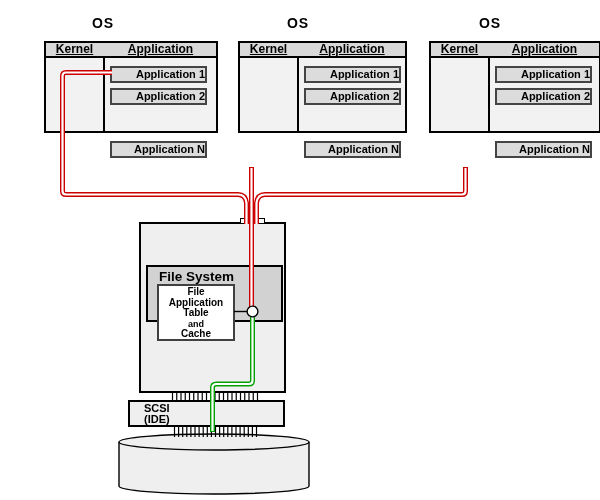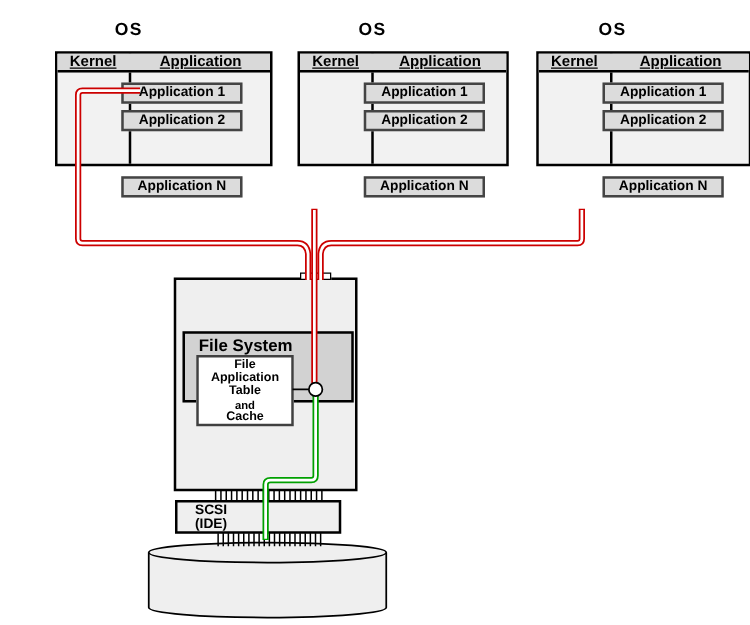--- a/index.html
+++ b/index.html
@@ -15,23 +15,23 @@
   .os-head{position:absolute;left:0;top:0;right:0;height:13px;
            background:#d9d9d9;border-bottom:2px solid #000;}
   .os-divider{position:absolute;top:0;bottom:0;left:57px;width:0;
               border-left:2px solid #000;}
   .kernel-label{position:absolute;left:0;top:0;width:57px;height:13px;
                 text-align:center;font-size:12px;font-weight:bold;
                 text-decoration:underline;line-height:13px;}
   .app-col-label{position:absolute;left:59px;right:0;top:0;height:13px;
                  text-align:center;font-size:12px;font-weight:bold;
                  text-decoration:underline;line-height:13px;}
-  .app-btn{position:absolute;left:51px;width:97px;height:17px;
+  .app-btn{position:absolute;left:64px;width:97px;height:17px;
            background:#dcdcdc;border:2px solid #444;box-sizing:border-box;
-           text-align:center;font-size:11px;font-weight:bold;line-height:13px;}
+           text-align:right;font-size:11px;font-weight:bold;line-height:13px;}
   .app-1{top:23px;} .app-2{top:45px;} .app-n{top:98px;}
   .os-box-1{left:8px;width:174px;}
   .os-box-2{left:202px;width:169px;}
   .os-box-3{left:393px;width:172px;}
 
   
   .file-server{position:absolute;left:103px;top:222px;width:147px;height:171px;
                border:2px solid #000;background:#efefef;box-sizing:border-box;}
   .fs-title{position:absolute;left:10px;top:3px;font-size:17px;font-weight:bold;}
   .file-system{position:absolute;left:5px;top:41px;width:137px;height:57px;
@@ -40,21 +40,21 @@
   .fat-box{position:absolute;left:9px;top:17px;width:78px;height:57px;
            border:2px solid #404040;background:#fff;box-sizing:border-box;
            text-align:center;font-weight:bold;font-size:10px;line-height:10.5px;
            padding-top:1px;}
   .fat-line{display:block;}
   .fat-small{font-size:9px;}
   .notch{position:absolute;left:204px;top:218px;width:25px;height:6px;
          background:#fff;border:1px solid #000;box-sizing:border-box;}
 
   
-  .scsi-box{position:absolute;left:104px;top:400px;width:133px;height:27px;
+  .scsi-box{position:absolute;left:92px;top:400px;width:157px;height:27px;
             border:2px solid #000;background:#efefef;box-sizing:border-box;}
   .scsi-text{position:absolute;left:14px;top:1px;font-size:11px;
              font-weight:bold;line-height:11px;}
   .scsi-line{display:block;}
 
   svg.overlay{position:absolute;left:0;top:0;width:600px;height:500px;
               pointer-events:none;}
 </style>
 </head>
 <body>

